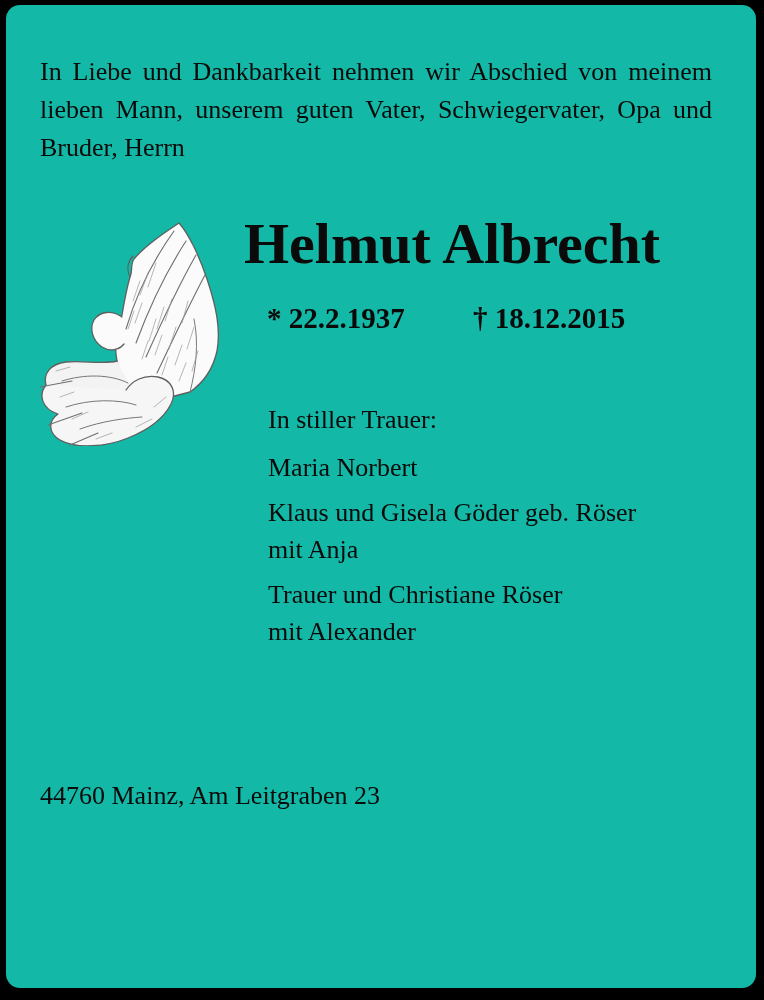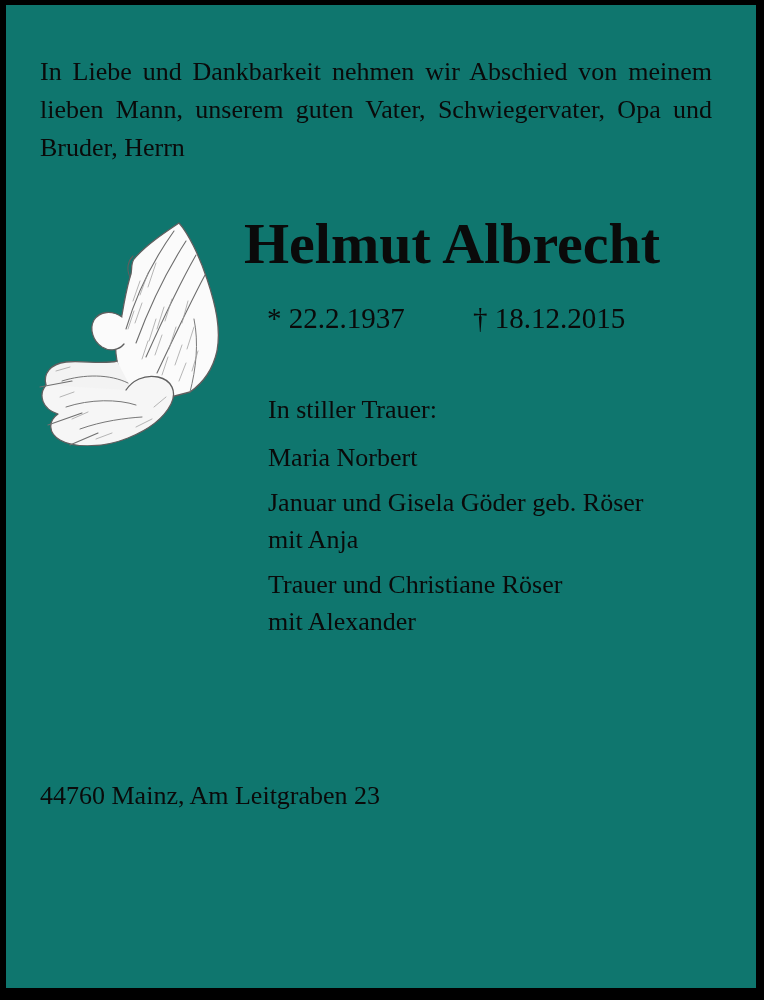--- a/index.html
+++ b/index.html
@@ -10,22 +10,23 @@
     width: 764px;
     height: 1000px;
     background: #000;            
     font-family: "Liberation Serif", "DejaVu Serif", serif;
     overflow: hidden;
   }
 
   .sheet {
     position: absolute;
     top: 5px; left: 6px; right: 8px; bottom: 12px;
-    background: #0f766e;
+    background: #14b8a6;
     color: #0a0a0a;
+    border-radius: 14px;
   }
 
   
   .intro {
     position: absolute;
     left: 34px; top: 48px; width: 672px;
     font-size: 26px; line-height: 38px;
     text-align: justify;
   }
 
@@ -38,28 +39,28 @@
   .deceased-name {
     position: absolute;
     left: 238px; top: 205px;
     font-size: 58px; font-weight: bold;
     letter-spacing: 0px; white-space: nowrap;
   }
 
   .dates { position: absolute; left: 0; top: 297px; width: 100%; }
   .birth-date, .death-date {
     position: absolute; top: 0;
-    font-size: 29px; font-weight: normal; white-space: nowrap;
+    font-size: 29px; font-weight: bold; white-space: nowrap;
   }
   .birth-date { left: 261px; }
   .death-date { left: 467px; }
 
   .mourning {
     position: absolute;
-    left: 262px; top: 386px; width: 460px;
+    left: 262px; top: 396px; width: 460px;
     font-size: 26px;
   }
   .mourning-heading { line-height: 38px; margin-bottom: 10px; }
   .mourner-group { margin-bottom: 8px; }
   .mourner-line { line-height: 37px; }
 
   .address {
     position: absolute;
     left: 34px; top: 772px;
     font-size: 26px; line-height: 38px; white-space: nowrap;
@@ -143,21 +144,21 @@
     </div>
 
     <div class="mourning">
       <div class="mourning-heading">In stiller Trauer:</div>
 
       <div class="mourner-group">
         <div class="mourner-line">Maria Norbert</div>
       </div>
 
       <div class="mourner-group">
-        <div class="mourner-line">Januar und Gisela Göder geb. Röser</div>
+        <div class="mourner-line">Klaus und Gisela Göder geb. Röser</div>
         <div class="mourner-line">mit Anja</div>
       </div>
 
 
       <div class="mourner-group">
         <div class="mourner-line">Trauer und Christiane Röser</div>
         <div class="mourner-line">mit Alexander</div>
       </div>
 
     </div>

